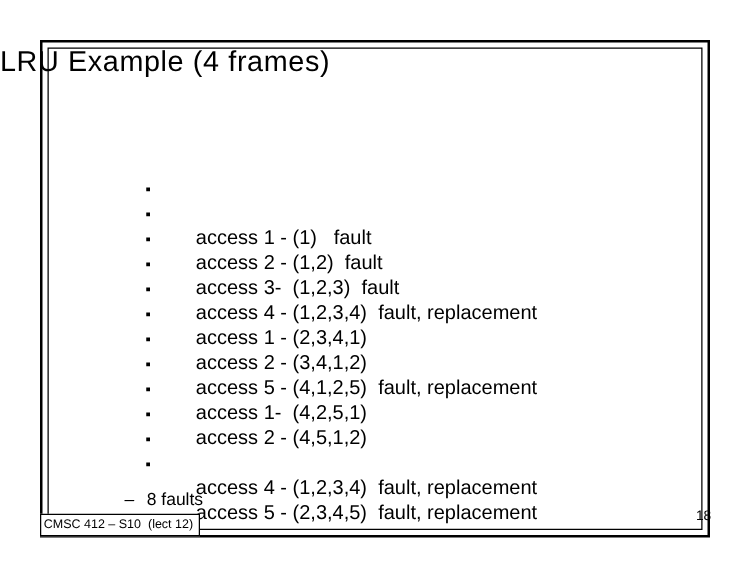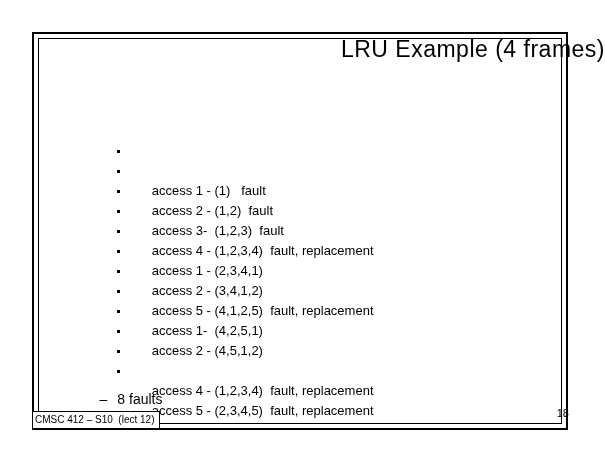--- a/index.html
+++ b/index.html
@@ -33,21 +33,21 @@
     right: 4px;
     bottom: 4px;
     border: 1px solid #000000;
     background: #ffffff;
   }
   .slide-title {
     position: absolute;
     left: 0;
     top: 36px;
     width: 100%;
-    text-align: right;
+    text-align: left;
     font-size: 23px;
     letter-spacing: 0.5px;
     white-space: pre;
   }
   .dash-line {
     position: absolute;
     left: 84px;
     font-size: 14px;
     white-space: pre;
   }
@@ -60,21 +60,21 @@
   .bullet-list {
     position: absolute;
     left: 117px;
     top: 141px;
     width: 420px;
   }
   .bullet-row {
     position: relative;
     height: 20px;
     line-height: 20px;
-    font-size: 13px;
+    font-size: 16px;
     padding-left: 13px;
     white-space: pre;
   }
   .bullet-marker {
     position: absolute;
     left: 0;
     top: 9px;
     width: 3px;
     height: 3px;
     background: #000000;

